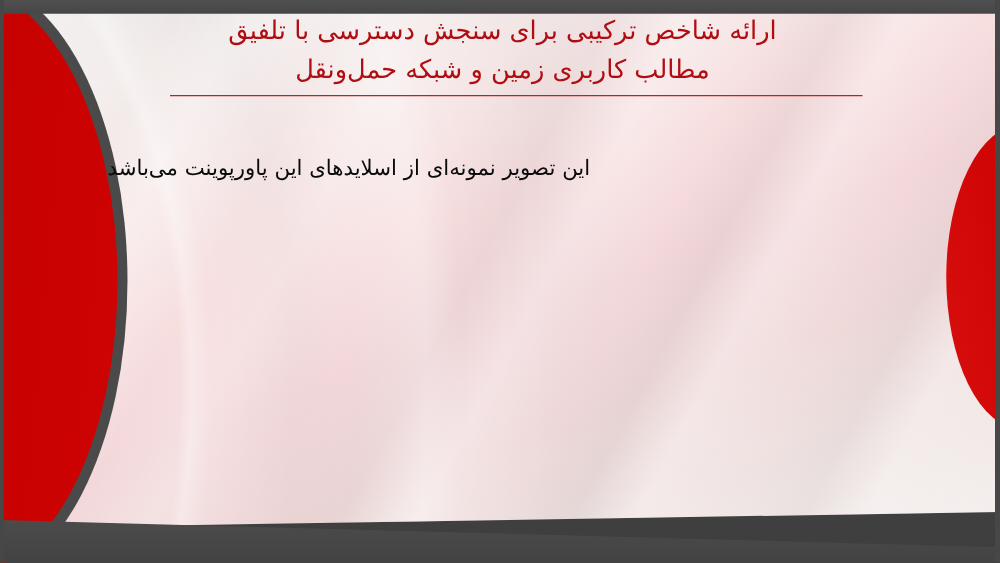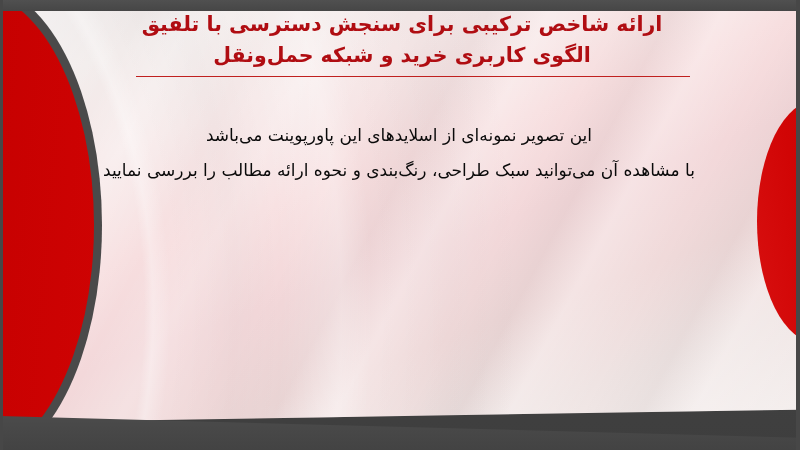--- a/index.html
+++ b/index.html
@@ -120,41 +120,41 @@
     position: absolute;
     right: 88px;
     top: 9px;
     width: 620px;
     text-align: center;
     direction: rtl;
   }
   .title-line {
     color: #b00d12;
     font-size: 20.5px;
-    font-weight: bold;
+    font-weight: normal;
     line-height: 31px;
     letter-spacing: 0;
     white-space: nowrap;
   }
   .title-rule {
     position: absolute;
     left: 136px;
     top: 76px;
     width: 554px;
     height: 0;
     border-top: 1.6px solid #c0201f;
   }
 
   
   .body-block {
     position: absolute;
     right: 88px;
     top: 118px;
     width: 626px;
-    text-align: center;
+    text-align: left;
     direction: rtl;
   }
   .body-line {
     color: #0a0a0a;
     font-size: 17px;
     line-height: 35px;
     white-space: nowrap;
   }
 
   
@@ -198,28 +198,27 @@
   <div class="panel"></div>
   <div class="panel-arcs"></div>
 
   <div class="left-ellipse-border"></div>
   <div class="left-ellipse"></div>
 
   <div class="right-ellipse"></div>
 
   <div class="title-block">
     <div class="title-line">ارائه شاخص ترکیبی برای سنجش دسترسی با تلفیق</div>
-    <div class="title-line">الگوی کاربری خرید و شبکه حمل‌ونقل</div>
+    <div class="title-line">مطالب کاربری زمین و شبکه حمل‌ونقل</div>
   </div>
 
   <div class="title-rule"></div>
 
   <div class="body-block">
     <div class="body-line">این تصویر نمونه‌ای از اسلایدهای این پاورپوینت می‌باشد</div>
-    <div class="body-line">با مشاهده آن می‌توانید سبک طراحی، رنگ‌بندی و نحوه ارائه مطالب را بررسی نمایید</div>
   </div>
 
   <div class="top-strip"></div>
   <div class="bottom-strip"></div>
   <div class="edge-left"></div>
   <div class="edge-right"></div>
 
 </div>
 
 </body></html>

